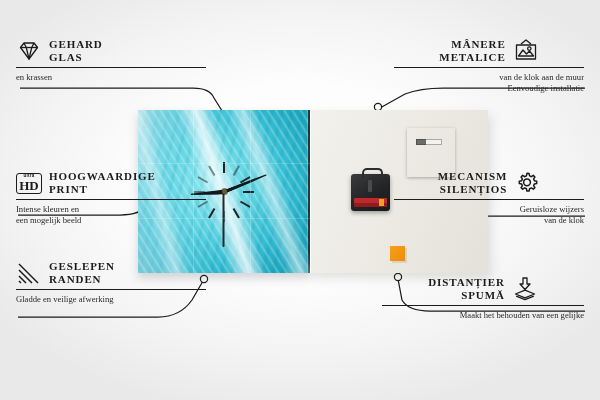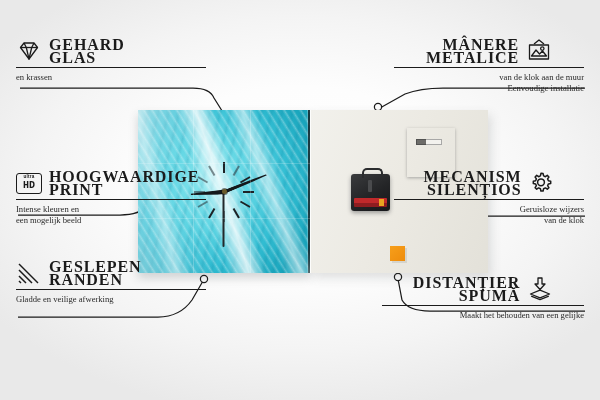--- a/index.html
+++ b/index.html
@@ -228,21 +228,21 @@
 
   .co-icon {
     width: 26px;
     height: 26px;
     flex: 0 0 26px;
     display: block;
   }
 
   .co-title {
     font-family: "Liberation Serif", serif;
-    font-size: 16px;
+    font-size: 11px;
     font-weight: bold;
     letter-spacing: .9px;
     line-height: 13px;
     color: #1b1b1b;
     text-transform: uppercase;
   }
 
   .co-rule {
     height: 1px;
     background: #1b1b1b;
@@ -276,22 +276,22 @@
     line-height: 1;
   }
   .hd-badge .ultra {
     font-family: "Liberation Sans", sans-serif;
     font-size: 4.6px;
     font-weight: bold;
     letter-spacing: .2px;
     color: #1b1b1b;
   }
   .hd-badge .hd {
-    font-family: Liberation Mono, monospace;
-    font-size: 10px;
+    font-family: Liberation Serif, serif;
+    font-size: 13px;
     font-weight: bold;
     color: #1b1b1b;
     margin-top: .5px;
   }
 </style>
 </head>
 <body>
 
 <div id="stage">
 

